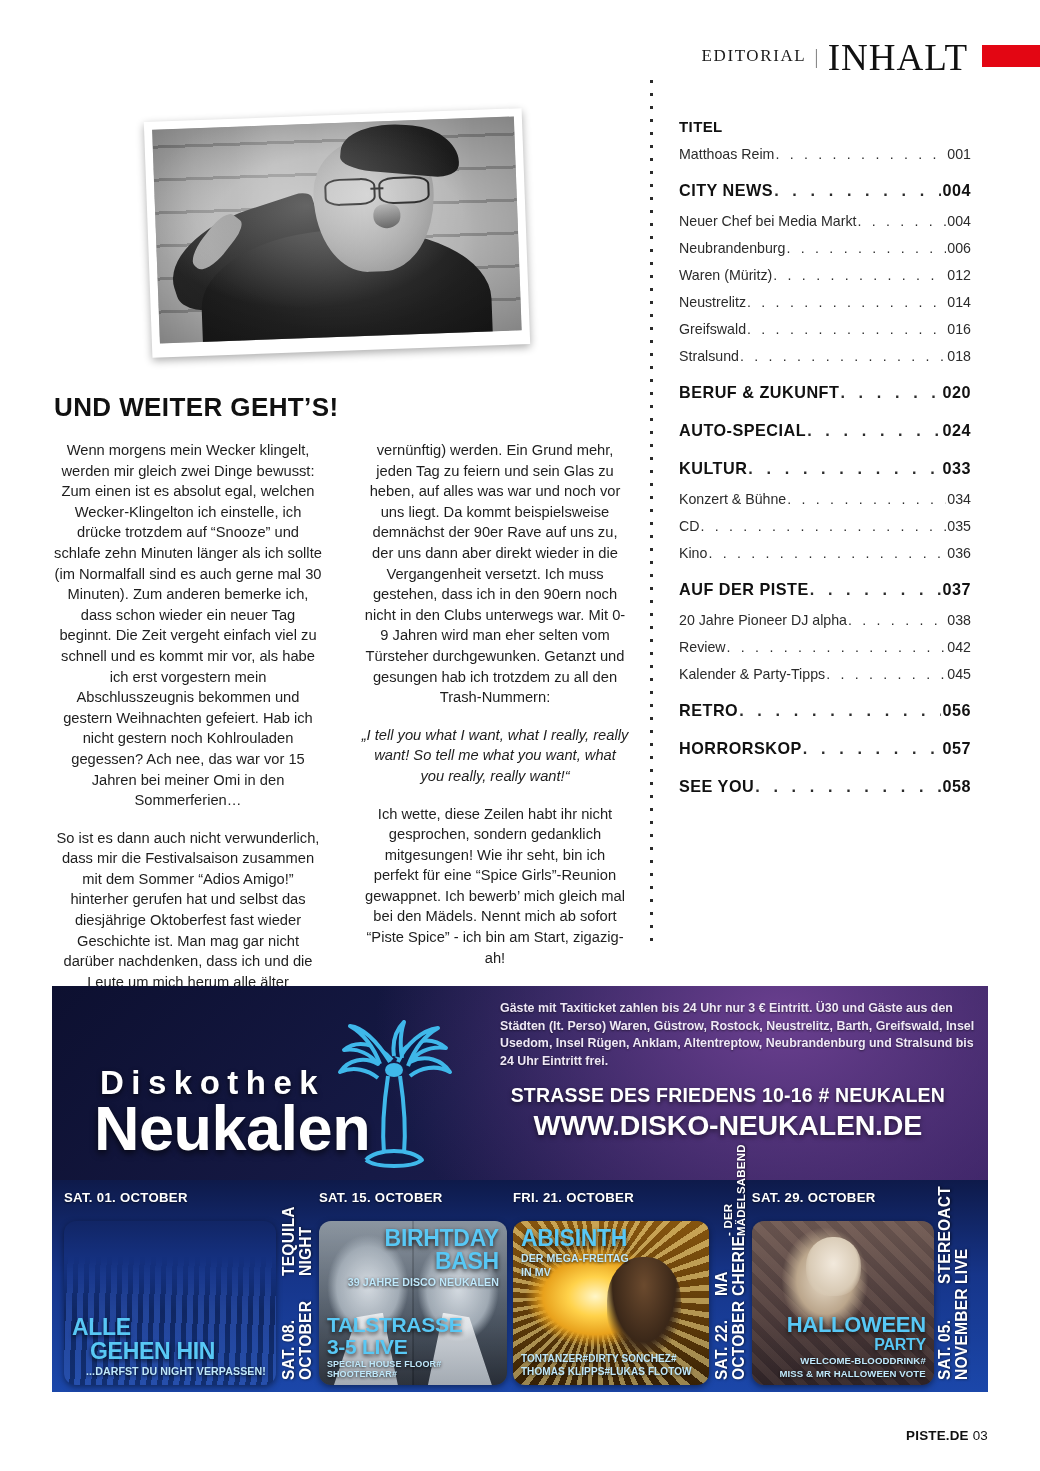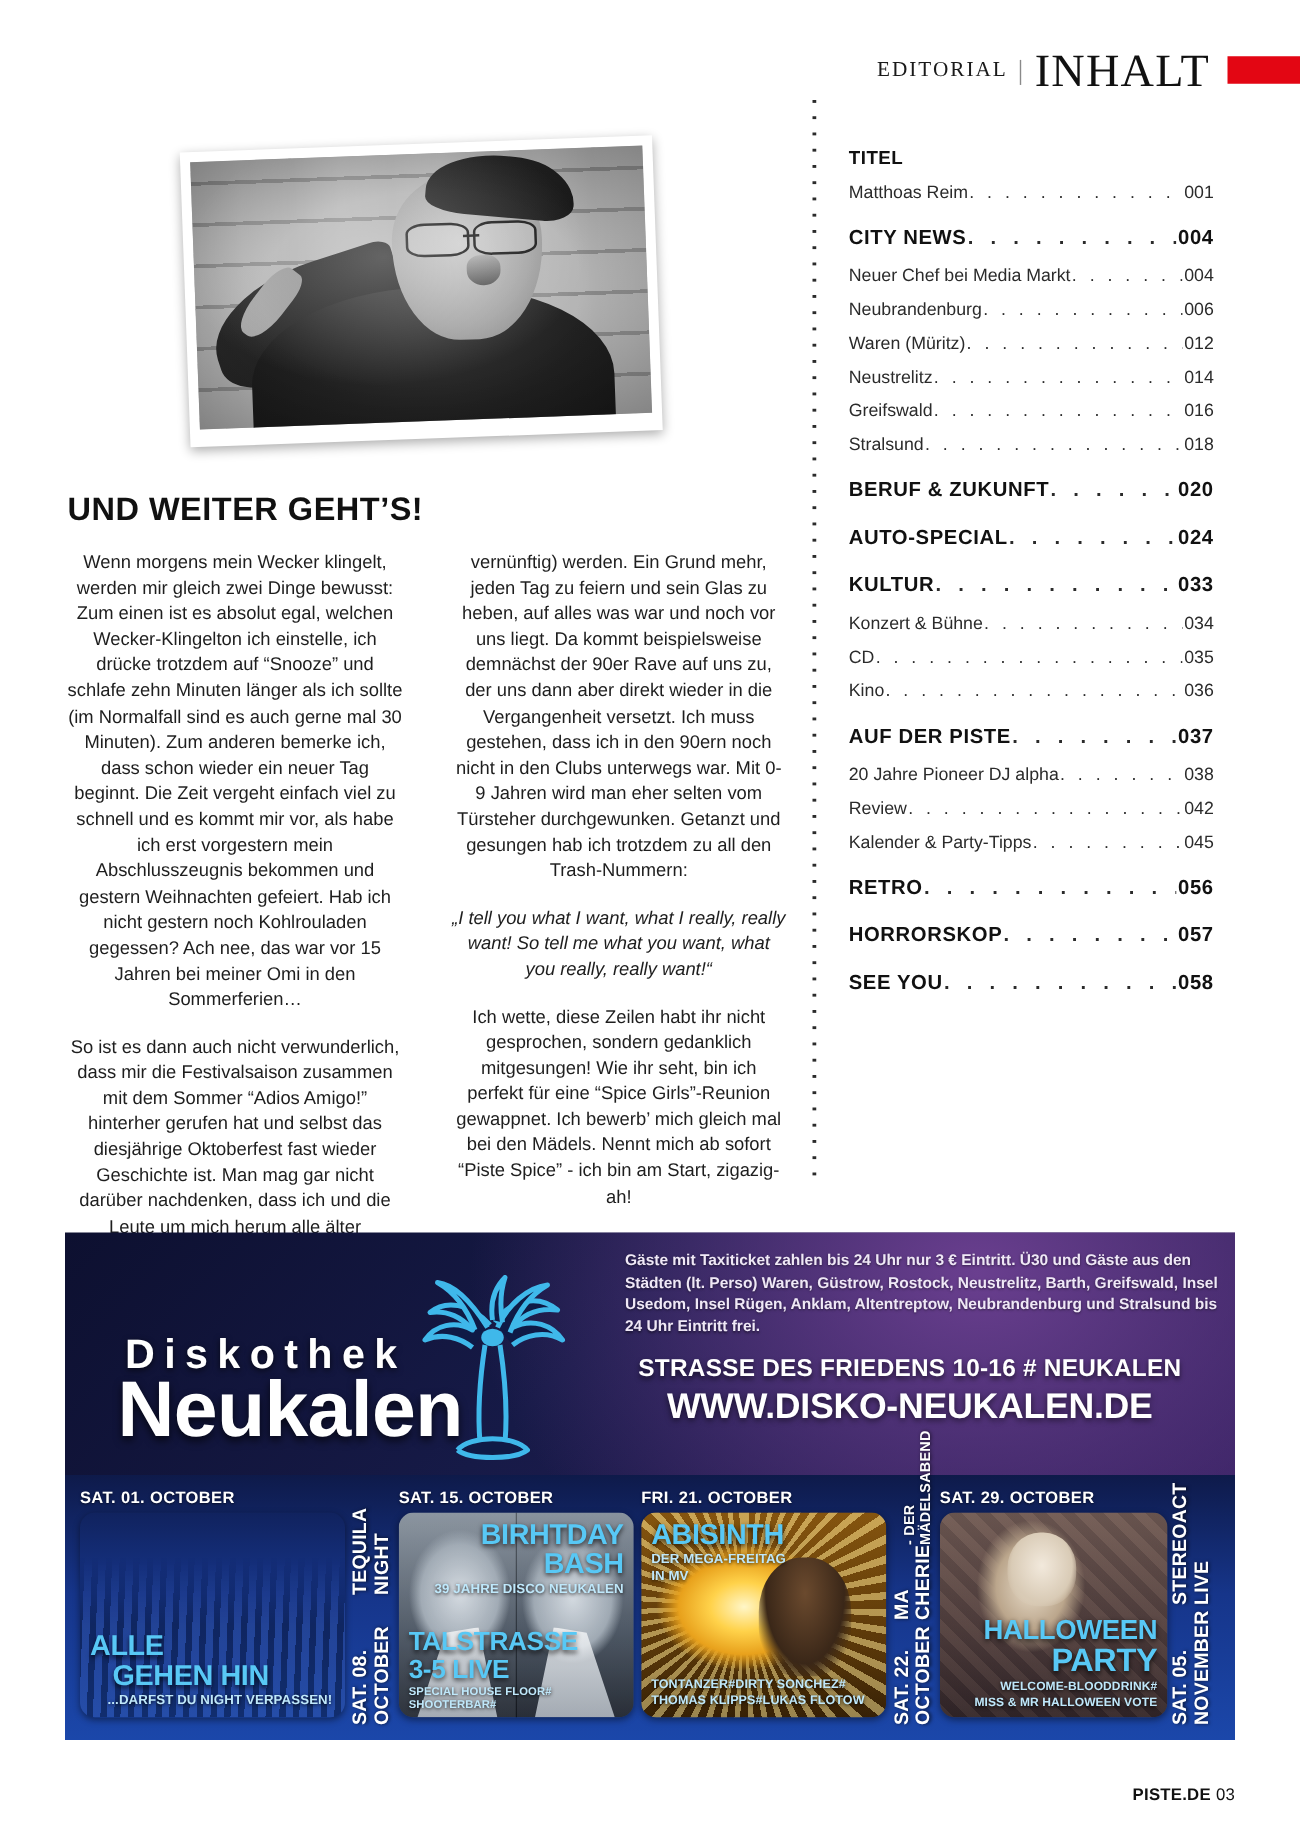--- a/index.html
+++ b/index.html
@@ -222,21 +222,21 @@
 
   
   .events{
     position:absolute;left:0;bottom:0;width:100%;height:212px;
     background:linear-gradient(180deg,#0e1a4a 0%,#16358a 45%,#1b47aa 100%);
     display:flex;align-items:flex-start;padding:10px 12px 12px 12px;box-sizing:border-box;
   }
   .ev{position:relative;height:190px;}
   .ev-date{
     font-size:13.2px;font-weight:bold;color:#fff;letter-spacing:.3px;
-    margin-bottom:5px;text-shadow:0 1px 2px rgba(0,0,0,.6);
+    margin-bottom:16px;text-shadow:0 1px 2px rgba(0,0,0,.6);
   }
   .ev-card{
     position:relative;width:100%;height:164px;border-radius:12px;overflow:hidden;
     box-shadow:0 2px 6px rgba(0,0,0,.45);
   }
   .ev-txt{position:absolute;left:8px;right:8px;}
   .ev-title{
     font-size:23px;font-weight:bold;color:#58c8f5;line-height:1.02;
     text-shadow:0 2px 4px rgba(0,0,0,.75);letter-spacing:-.3px;
   }
@@ -559,21 +559,21 @@
       <span>SAT. 22. OCTOBER</span>&nbsp;
       <span>MA CHERIE</span><span class="small"> - DER MÄDELSABEND</span>
     </div>
 
     <div class="ev" style="width:182px">
       <div class="ev-date">SAT. 29. OCTOBER</div>
       <div class="ev-card">
         <div class="art-hall"></div>
         <div class="ev-txt" style="bottom:6px;text-align:right">
           <div class="ev-title" style="font-size:22px">HALLOWEEN</div>
-          <div class="ev-title" style="font-size:26px">PARTY</div>
+          <div class="ev-title" style="font-size:16px">PARTY</div>
           <div class="ev-sub" style="font-size:9.6px">WELCOME-BLOODDRINK#</div>
           <div class="ev-sub" style="font-size:9.6px">MISS &amp; MR HALLOWEEN VOTE</div>
         </div>
       </div>
     </div>
 
     <div class="vert" style="margin:0 2px">
       <span>SAT. 05. NOVEMBER</span>&nbsp;
       <span>STEREOACT LIVE</span>
     </div>

